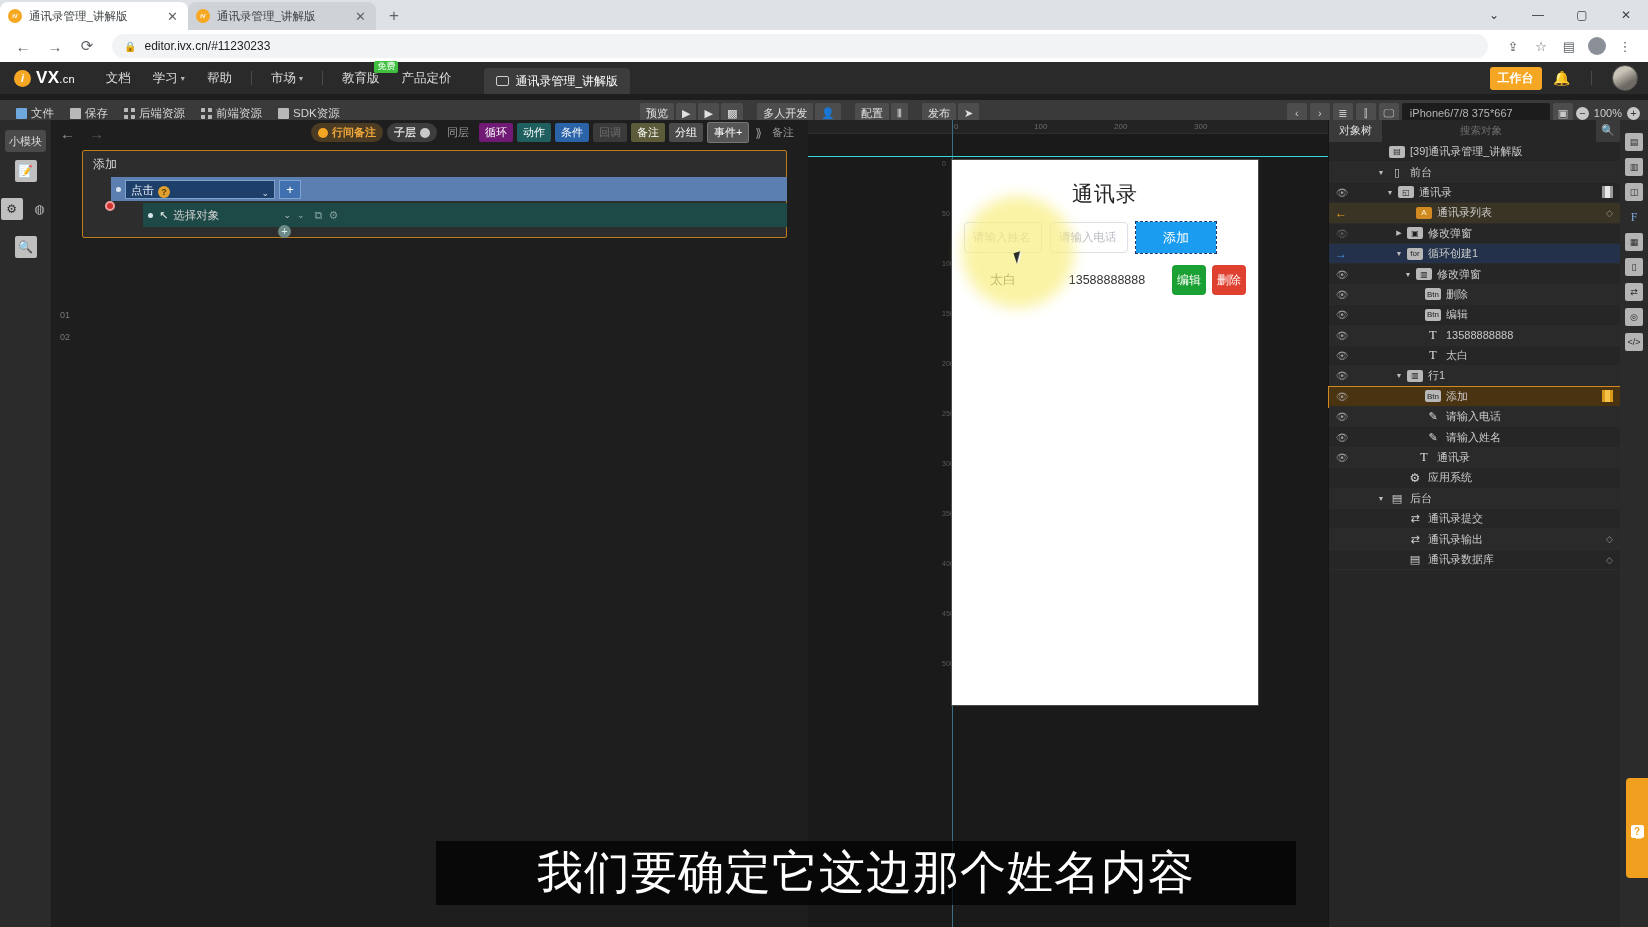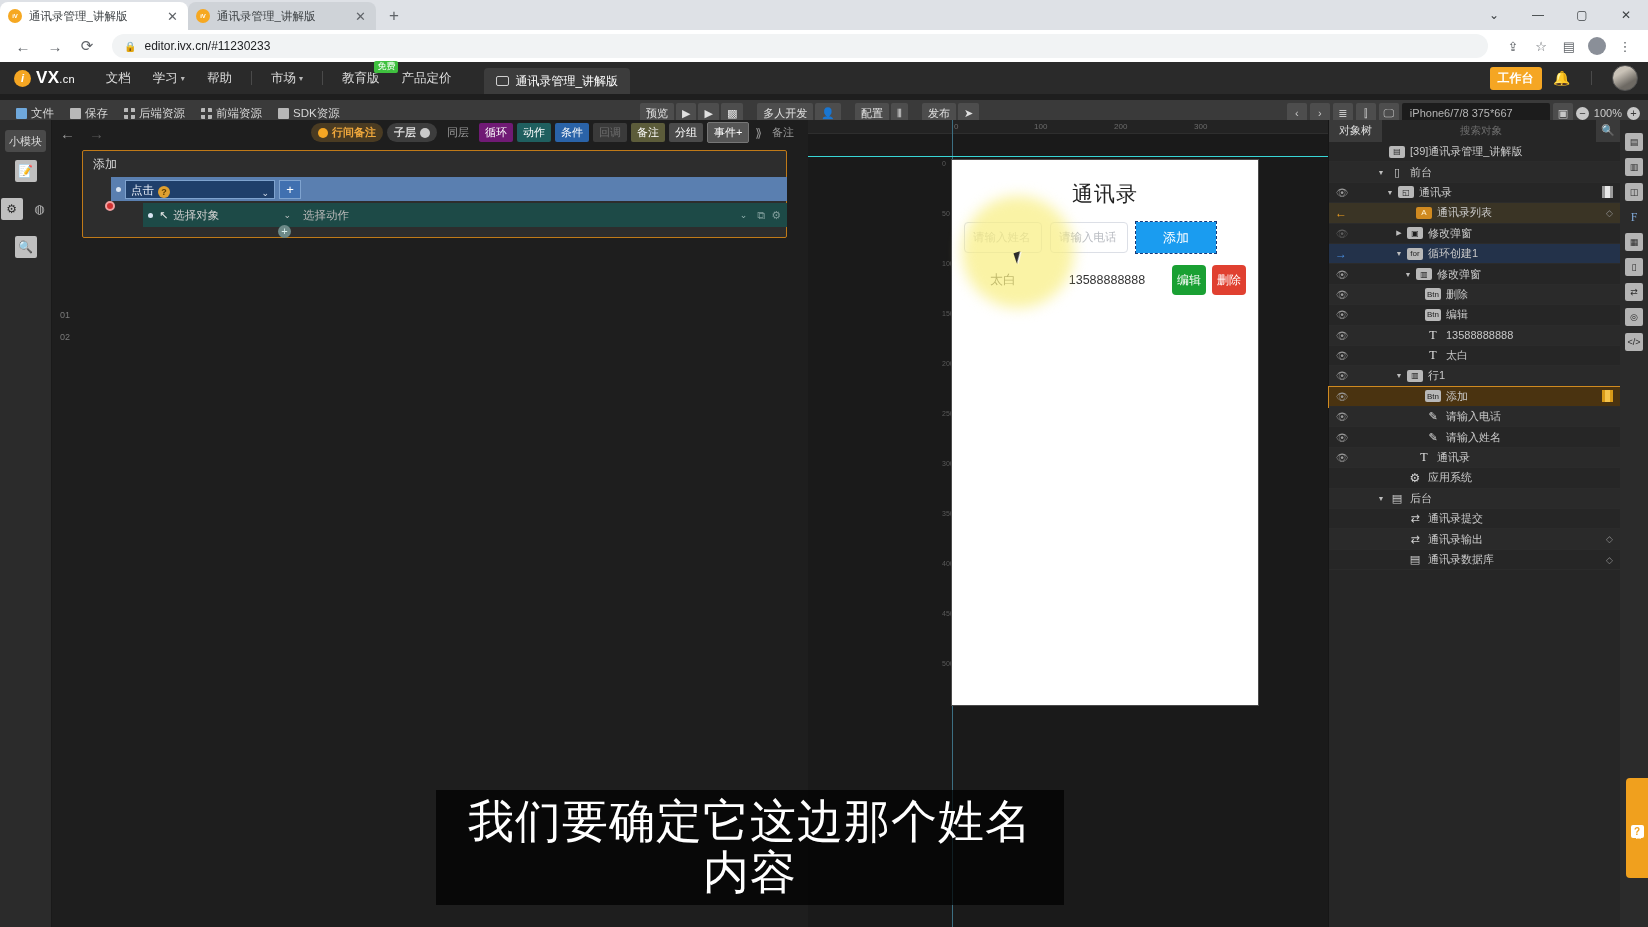--- a/index.html
+++ b/index.html
@@ -425,21 +425,21 @@
   }
   .fr-ico {
     width: 18px; height: 18px; margin: 7px auto; background: #b4b4b4;
     border-radius: 2px; display: flex; align-items: center;
     justify-content: center; font-size: 9px; color: #2b2b2b;
   }
   .fr-ico.t { background: transparent; color: #7fa8d8; font-size: 12px; font-family: "Liberation Serif", serif; }
 
   
   .subtitle-bar {
-    position: absolute; left: 436px; bottom: 22px; width: 628px;
+    position: absolute; left: 436px; bottom: 22px; width: 860px;
     background: rgba(0,0,0,.72); padding: 6px 18px;
     text-align: center;
   }
   .subtitle-bar span {
     color: #fff; font-size: 46px; line-height: 1.12;
     font-family: "DejaVu Sans", "Liberation Sans", sans-serif;
     letter-spacing: 1px;
   }
 
   
@@ -660,23 +660,20 @@
       </div>
 
       <div class="evt-row2">
         <span class="dot-sm"></span>
         <span class="sel-box2">
           <span class="cursor-ico">↖</span>
           <span>选择对象</span>
           <span class="sp" style="flex:1 1 auto;"></span>
           <span class="chev">⌄</span>
         </span>
-        <span class="act-field">
-          <span>选择动作</span>
-        </span>
         <span class="chev" style="color:#9fbdbb;padding-right:4px;">⌄</span>
         <span class="row2-endicons">
           <span>⧉</span>
           <span>⚙</span>
         </span>
       </div>
       <div class="plus-circ">+</div>
     </div>
   </div>
 

